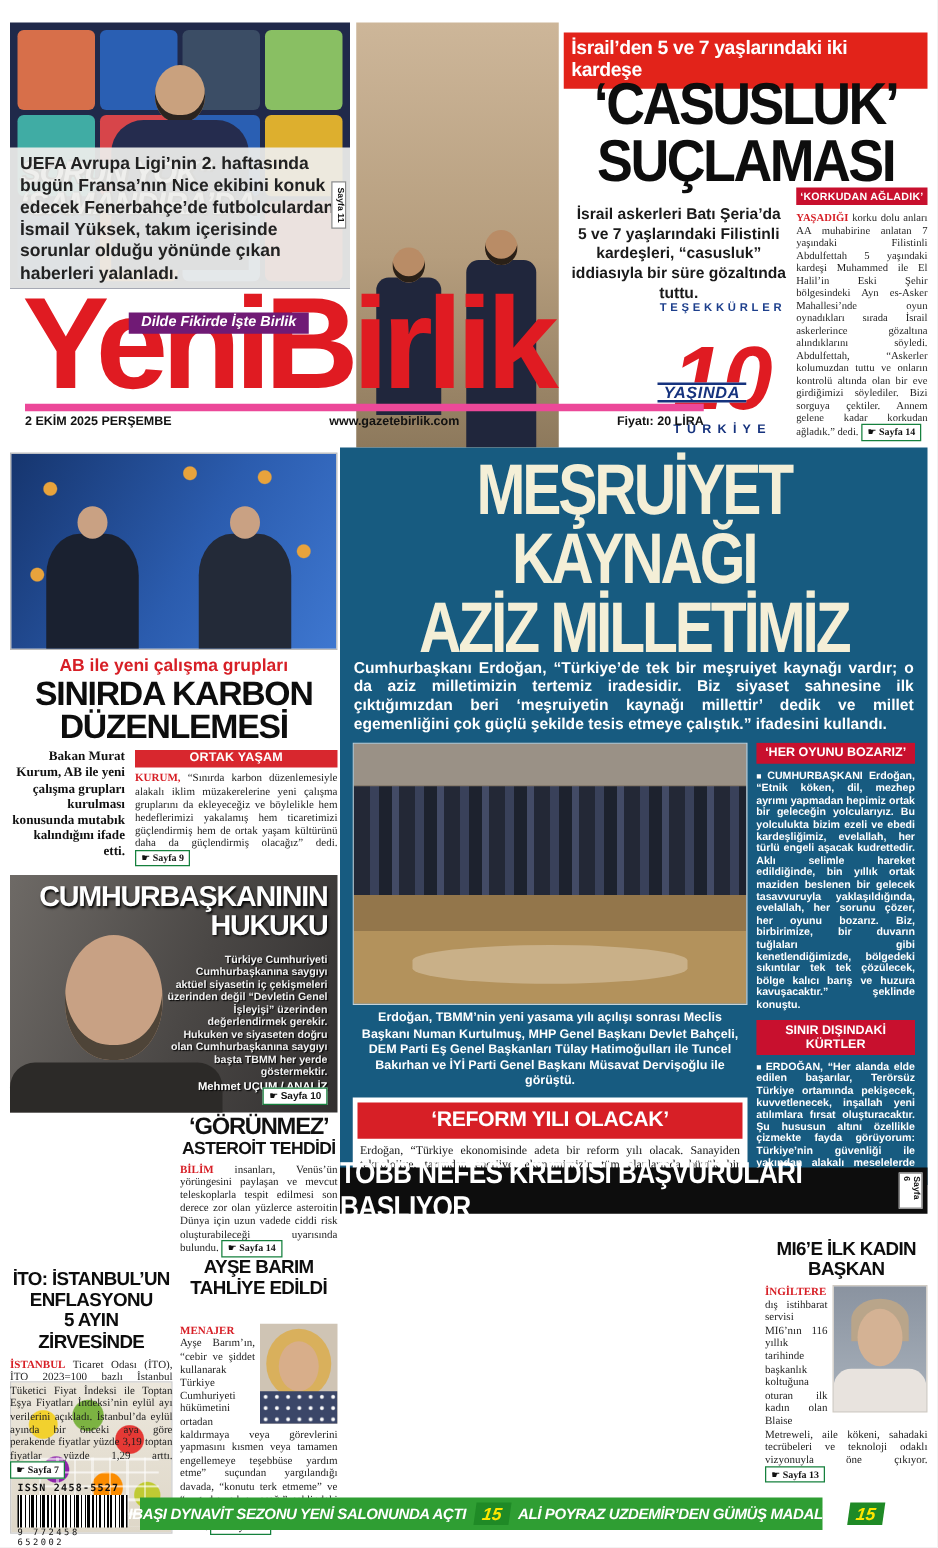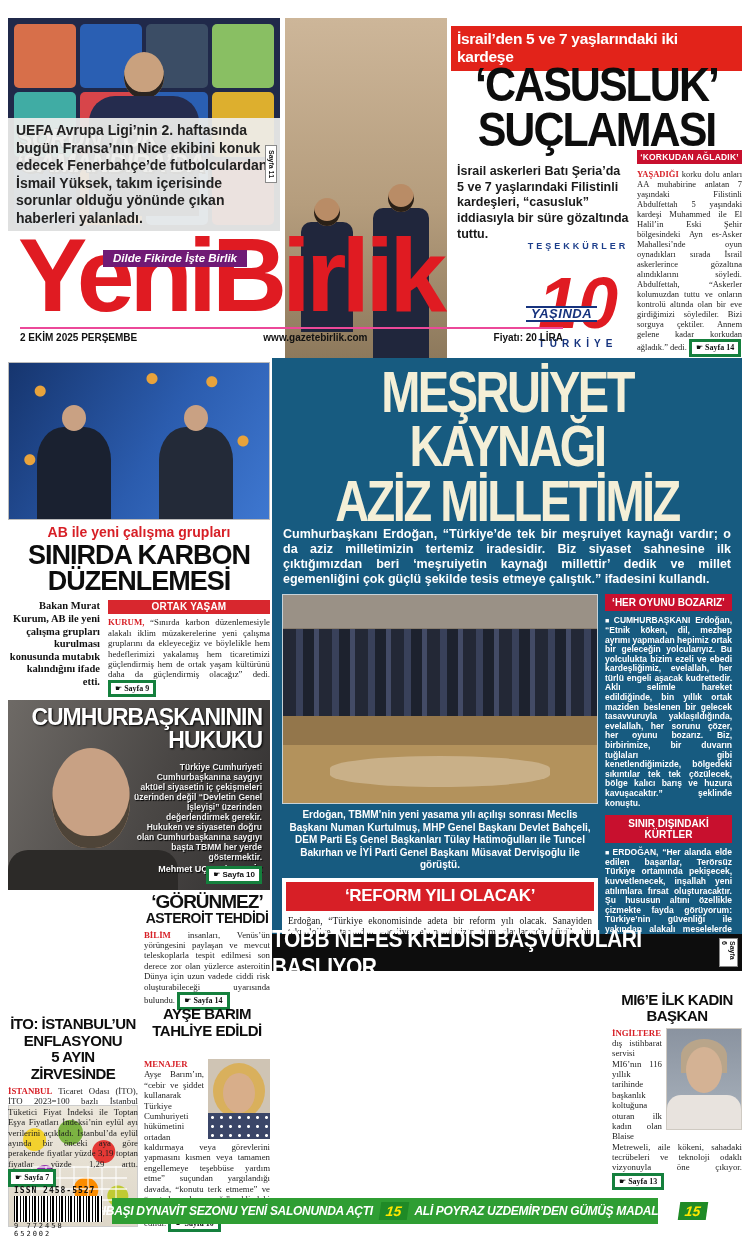--- a/index.html
+++ b/index.html
@@ -7,21 +7,21 @@
   .page {
     position:relative; width:750px; height:1238px; margin:0 auto;
     background:#fff; overflow:hidden;
     font-family:"Liberation Sans", sans-serif; color:#111;
   }
   .abs { position:absolute; }
   .photo { position:relative; overflow:hidden; }
 
   
   .pref {
-    display:inline-block; background:#fff; color:#111; border:3px solid #15803d;
+    display:inline-block; background:#fff; color:#111; border:1px solid #15803d;
     font-size:8px; font-weight:bold; padding:1px 4px; line-height:1.2; white-space:nowrap;
     vertical-align:baseline;
   }
   .pref .hand { font-family:"DejaVu Sans", sans-serif; font-size:8px; margin-right:2px; }
   .vref {
     position:absolute; writing-mode:vertical-rl; background:#fff; color:#111;
     border:1px solid #8a8a8a; font-size:7px; font-weight:bold; padding:4px 1px; line-height:1.1;
   }
   .redlabel {
     background:#c8102e; color:#fff; font-weight:800; text-align:center;
@@ -62,41 +62,41 @@
   .boy { position:absolute; background:#20263c; border-radius:10px 10px 0 0; }
   .boy.b1 { left:16px; bottom:26px; width:52px; height:110px; }
   .boy.b2 { right:18px; bottom:0; width:56px; height:150px; }
   .boy::before { content:""; position:absolute; top:-24px; left:50%; transform:translateX(-50%);
     width:26px; height:28px; border-radius:50%; background:#b98c66; box-shadow:0 -5px 0 0 #2a2017 inset; }
   .cas-kicker { position:absolute; left:166px; top:8px; right:0; background:#e2231a; color:#fff;
     font-weight:800; font-size:15.5px; padding:4px 6px 5px; letter-spacing:-.3px; }
   .cas-head { position:absolute; left:166px; top:44px; right:0; text-align:center;
     font-weight:800; font-size:43px; line-height:.95; letter-spacing:-2px; color:#0d0d0d;
     transform:scaleY(1.1); transform-origin:top; }
-  .cas-lead { position:absolute; left:172px; top:146px; width:172px; 
+  .cas-lead { position:absolute; left:172px; top:146px; width:172px; text-align:center;
     font-weight:bold; font-size:12.5px; line-height:1.25; color:#1a1a1a; }
   .cas-col { position:absolute; left:352px; top:132px; width:105px; }
   .cas-col .redlabel { font-size:8.5px; padding:2px 1px; margin-bottom:5px; }
   .cas-body { font-size:8.5px; line-height:1.18; text-align:justify; color:#1d1d1d; }
 
   
   .masthead { left:8px; top:243px; width:655px; height:102px; }
   .mast-logo { position:absolute; left:10px; top:-20px; color:#e01b22; font-weight:bold;
     font-size:104px; letter-spacing:-5px; line-height:1; }
   .mast-tag { position:absolute; left:95px; top:7px; background:#701a75; color:#fff;
     font-weight:bold; font-size:11.5px; padding:2px 10px 3px;font-style:italic; }
   .anniv { position:absolute; left:500px; top:-2px; width:140px; text-align:center; }
   .anniv .thanks { font-size:9px; font-weight:bold; color:#1d3f8c; letter-spacing:3px; }
   .anniv .num { font-size:72px; font-weight:800; font-style:italic; color:#e01b22; line-height:.92; position:relative;margin-top:19px; }
   .anniv .ribbon { position:absolute; left:18px; bottom:14px; background:#fff; color:#16337e;
     border-top:2px solid #16337e; border-bottom:2px solid #16337e;
     font-size:13px; font-weight:800; font-style:italic; padding:0 5px; letter-spacing:.5px; }
   .anniv .country { font-size:10px; font-weight:bold; color:#16337e; letter-spacing:5px; margin-top:2px; }
   .mast-info { position:absolute; left:12px; right:100px; bottom:2px; display:flex;
-    justify-content:space-between; border-top:2px solid #ec4899; padding-top:3px;
+    justify-content:space-between; border-top:6px solid #ec4899; padding-top:3px;
     font-size:10px; font-weight:bold; color:#111;margin-top:20px; }
 
   
   .st-mesruiyet { left:272px; top:358px; width:470px; height:590px; background:#175b80; padding:6px 10px; }
   .bighead { transform:scaleY(1.22); transform-origin:center top; margin-bottom:28px;
     text-align:center; color:#f4efd7; font-weight:800; font-size:47px; line-height:.96; letter-spacing:-2.5px; }
   .blead { color:#fff; font-weight:bold; font-size:12.5px; line-height:1.2; text-align:justify; margin:0 1px 7px; }
   .brow { display:flex; gap:7px; height:374px; overflow:hidden; }
   .bleft { width:316px; }
   .bright { flex:1; overflow:hidden; }

